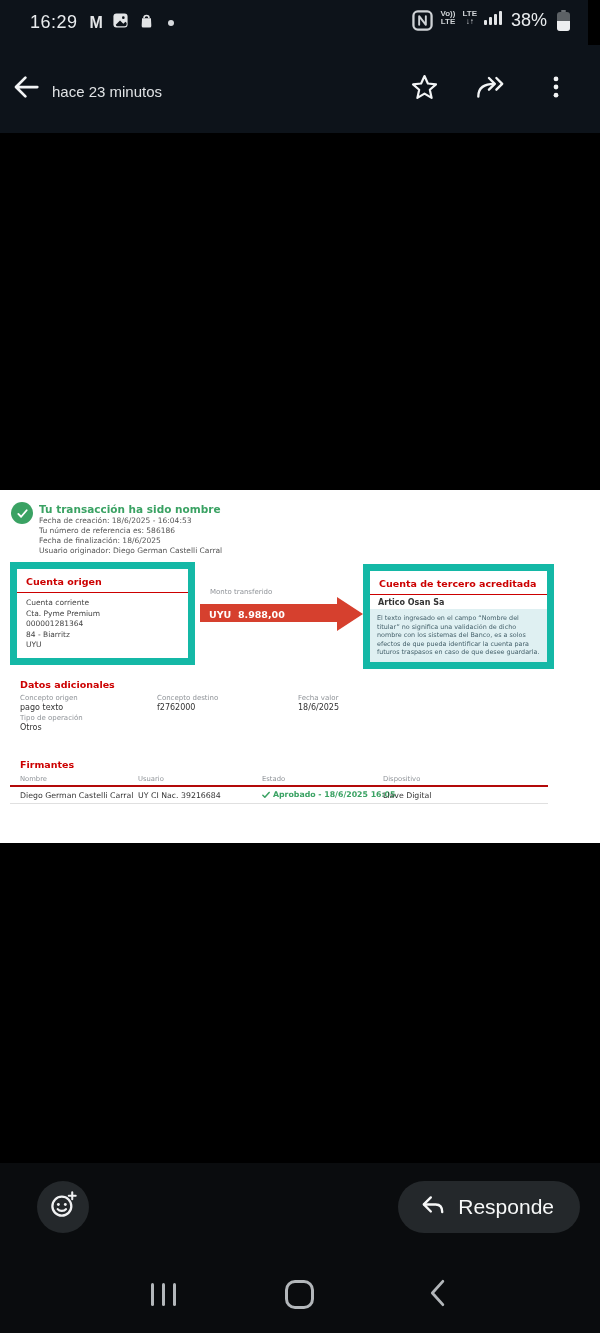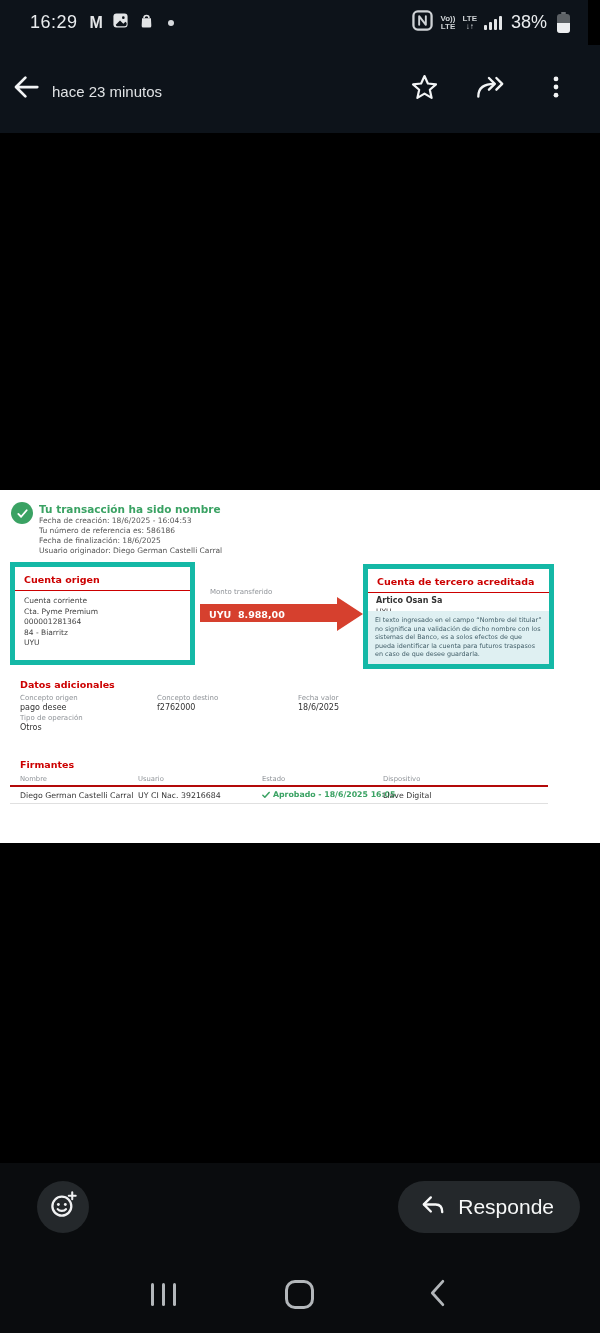--- a/index.html
+++ b/index.html
@@ -12,21 +12,21 @@
   
   .status-bar {
     position:absolute; top:0; left:0; width:588px; height:45px;
     background:var(--app-bg,#0d131a); display:flex; align-items:center;
     padding:0 18px 0 30px; color:#e9ecee;
   }
   .sb-time { font-size:18px; font-weight:400; letter-spacing:.5px; }
   .sb-notifs { display:flex; align-items:center; gap:9px; margin-left:12px; }
   .gmail-glyph { font-size:16px; font-weight:700; color:#e4e6e8; }
   .sb-dot { width:6px; height:6px; border-radius:50%; background:#d7dadd; margin-left:4px; }
-  .sb-right { margin-left:auto; display:flex; align-items:center; gap:7px; }
+  .sb-right { margin-left:auto; display:flex; gap:7px; }
   .stack-icon { display:flex; flex-direction:column; align-items:center; line-height:8px; font-size:8px; font-weight:700; color:#cfd3d6; }
   .signal-bars { display:flex; align-items:flex-end; gap:2px; height:15px; }
   .signal-bars i { display:block; width:3px; background:#e3e5e7; border-radius:1px; }
   .sb-batt-pct { font-size:18px; margin-left:2px; }
   .battery { position:relative; width:13px; height:21px; margin-left:3px; }
   .battery .nub { position:absolute; top:0; left:4px; width:5px; height:2px; background:#6a6f73; border-radius:1px; }
   .battery .case { position:absolute; top:2px; left:0; width:13px; height:19px; background:#5c6165; border-radius:3px; overflow:hidden; }
   .battery .fill { position:absolute; bottom:0; left:0; width:100%; height:10px; background:#eceef0; }
   
   .app-header {
@@ -42,21 +42,21 @@
   
   .receipt {
     position:absolute; top:490px; left:0; width:600px; height:353px;
     background:#ffffff; color:#333; font-family:"DejaVu Sans", sans-serif;
   }
   .r-abs { position:absolute; }
   .succ-circle { left:11px; top:12px; width:22px; height:22px; border-radius:50%;
     background:var(--success-green,#3aa263); display:flex; align-items:center; justify-content:center; }
   .succ-title { left:39px; top:13px; font-size:10.5px; font-weight:700; color:var(--success-green,#3aa263); }
   .succ-lines { left:39px; top:26px; font-size:7.5px; line-height:10px; color:#555; }
-  .box { border:5px solid #14b8a6; background:#fff; }
+  .box { border:7px solid #14b8a6; background:#fff; }
   .box-title { font-size:9.5px; font-weight:700; color:var(--brand-red,#cc0000);
     padding:7px 9px 5px 9px; border-bottom:1px solid var(--brand-red,#cc0000); }
   .origin-box { left:10px; top:72px; width:185px; height:103px; }
   .box-lines { padding:5px 9px; font-size:7.5px; line-height:10.6px; color:#444; }
   .amt-label { left:210px; top:98px; font-size:7px; color:var(--muted-gray,#8f9398); }
   .arrow-body { left:200px; top:114px; width:137px; height:18px; background:var(--arrow-red,#d6402e);
     color:#fff; font-size:9.5px; font-weight:700; line-height:21px; padding-left:9px; white-space:pre; }
   .arrow-head { left:337px; top:107px; width:0; height:0;
     border-top:17px solid transparent; border-bottom:17px solid transparent;
     border-left:26px solid var(--arrow-red,#d6402e); }
@@ -226,21 +226,21 @@
         <div class="ben-masked">
           <span class="green-dot"></span>
           <span>05** 5*</span>
         </div>
       </div>
       <div class="ben-note">El texto ingresado en el campo “Nombre del titular” no significa una validación de dicho nombre con los sistemas del Banco, es a solos efectos de que pueda identificar la cuenta para futuros traspasos en caso de que desee guardarla.</div>
     </div>
 
     <div class="r-abs sect-title" style="left:20px; top:189px;">Datos adicionales</div>
     <div class="r-abs fld-label" style="left:20px; top:204px;">Concepto origen</div>
-    <div class="r-abs fld-value" style="left:20px; top:213px;">pago desee</div>
+    <div class="r-abs fld-value" style="left:20px; top:213px;">pago texto</div>
     <div class="r-abs fld-label" style="left:20px; top:224px;">Tipo de operación</div>
     <div class="r-abs fld-value" style="left:20px; top:233px;">Otros</div>
     <div class="r-abs fld-label" style="left:157px; top:204px;">Concepto destino</div>
     <div class="r-abs fld-value" style="left:157px; top:213px;">f2762000</div>
     <div class="r-abs fld-label" style="left:298px; top:204px;">Fecha valor</div>
     <div class="r-abs fld-value" style="left:298px; top:213px;">18/6/2025</div>
 
     <div class="r-abs sect-title" style="left:20px; top:269px;">Firmantes</div>
     <div class="r-abs tbl-head" style="left:20px; top:285px;">Nombre</div>
     <div class="r-abs tbl-head" style="left:138px; top:285px;">Usuario</div>

